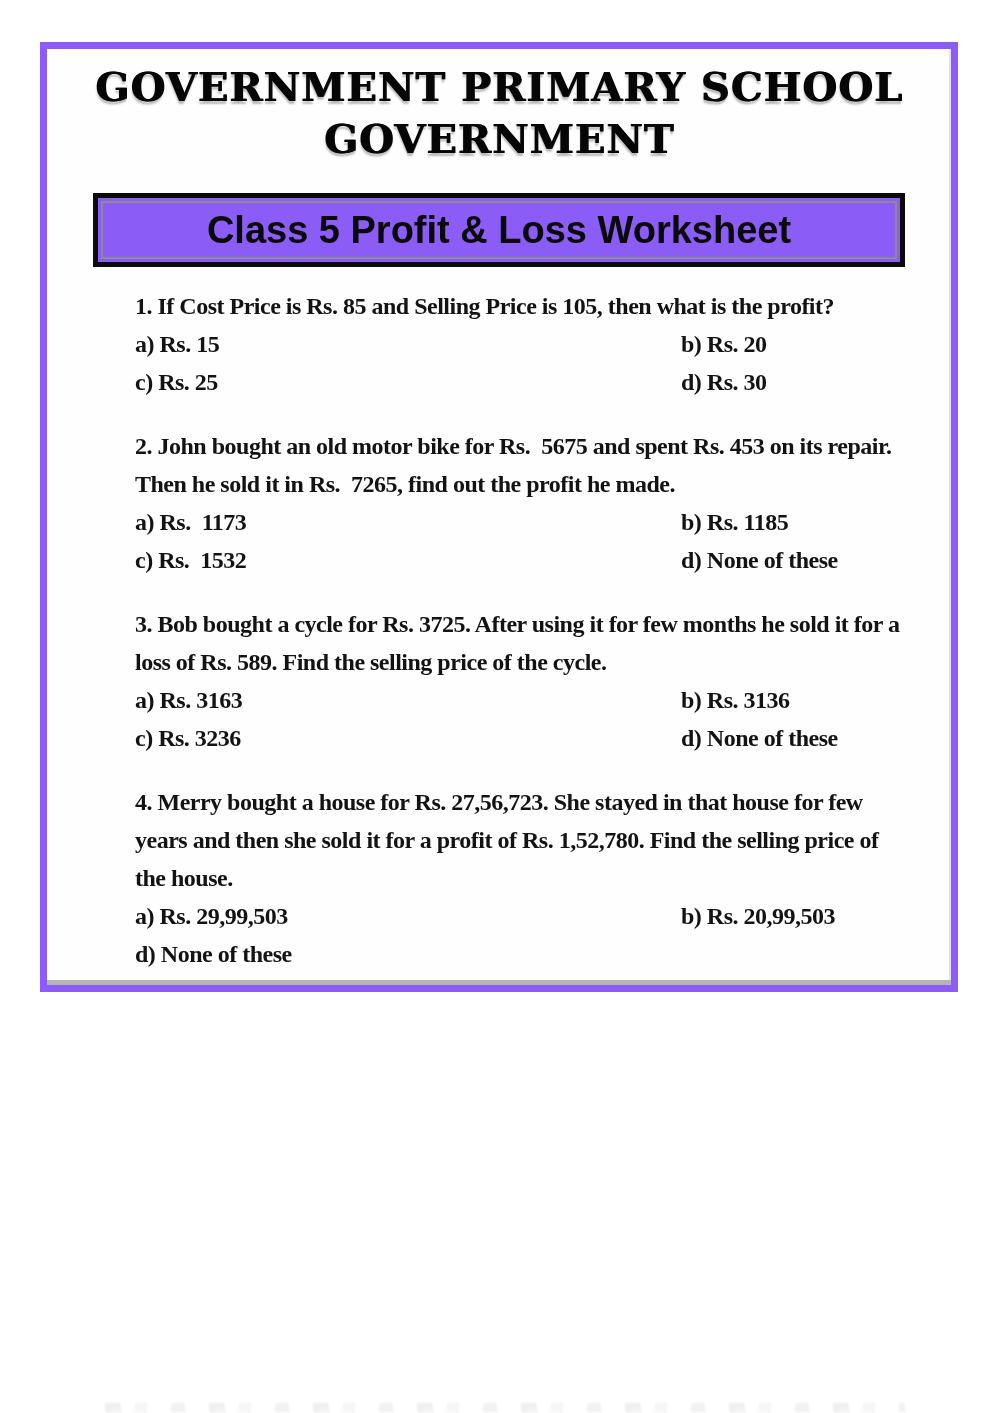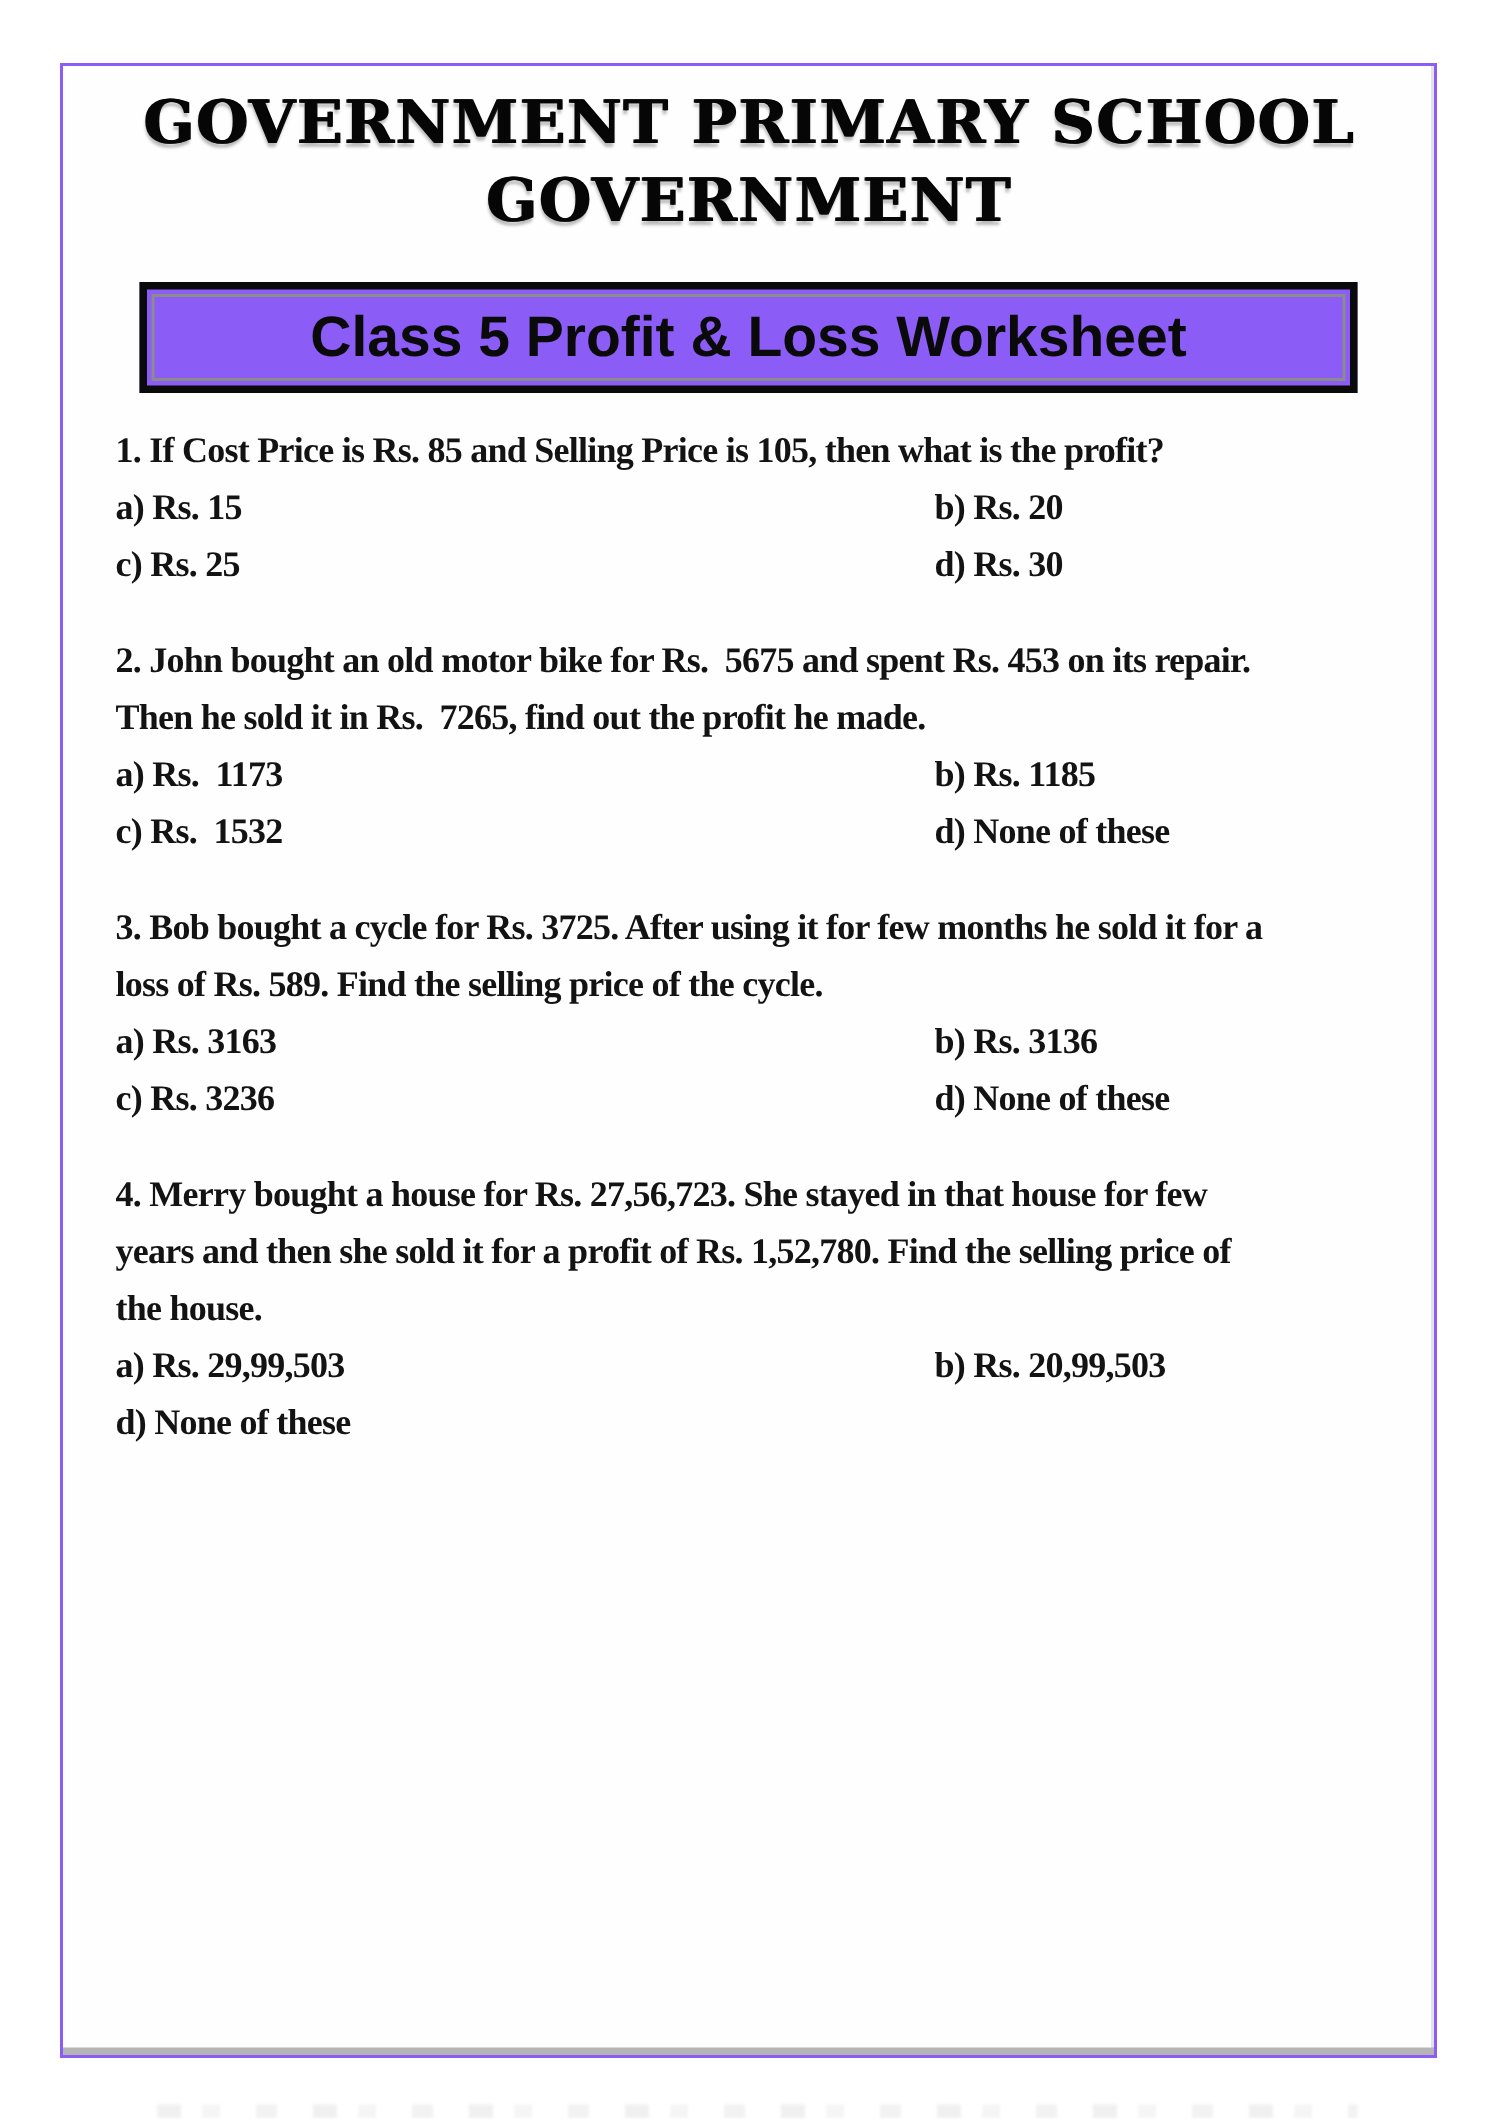--- a/index.html
+++ b/index.html
@@ -14,23 +14,23 @@
     font-family: "Liberation Serif", "DejaVu Serif", serif;
     overflow: hidden;
   }
 
   
   .page {
     position: absolute;
     left: 40px;
     top: 42px;
     width: 918px;
-    height: 1330px;
+    height: 950px;
     box-sizing: border-box;
-    border: 2px solid #8b5cf6;
+    border: 7px solid #8b5cf6;
     background: #fefefe;
     box-shadow: inset 0 -5px 0 #b5b5b5, inset -2px 0 0 #e3e3e3;
   }
 
   .school-title {
     margin-top: 12px;
     text-align: center;
     font-family: "DejaVu Serif", serif;
     font-weight: 700;
     font-size: 40px;
@@ -52,21 +52,21 @@
     border: 2px solid #8c8c8c;
     text-align: center;
     font-family: "Liberation Sans", sans-serif;
     font-weight: 700;
     font-size: 38px;
     line-height: 54px;
     color: #0a0a0a;
   }
 
   .questions {
-    padding: 20px 30px 0 35px;
+    padding: 20px 30px 0 88px;
   }
   .question { margin-top: 26px; }
   .question:first-child { margin-top: 0; }
 
   .q-text {
     margin: 0;
     max-width: 772px;
     font-size: 24px;
     line-height: 38px;
     font-weight: 700;

